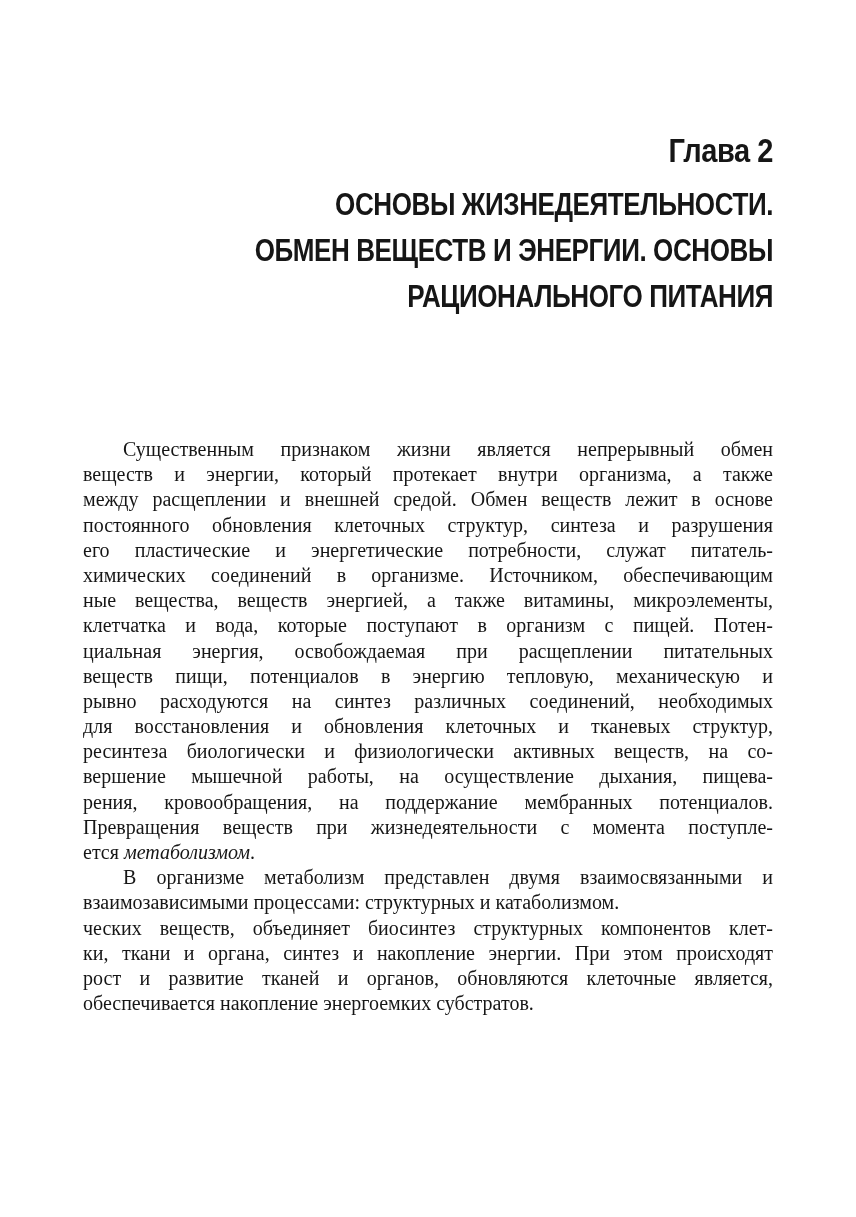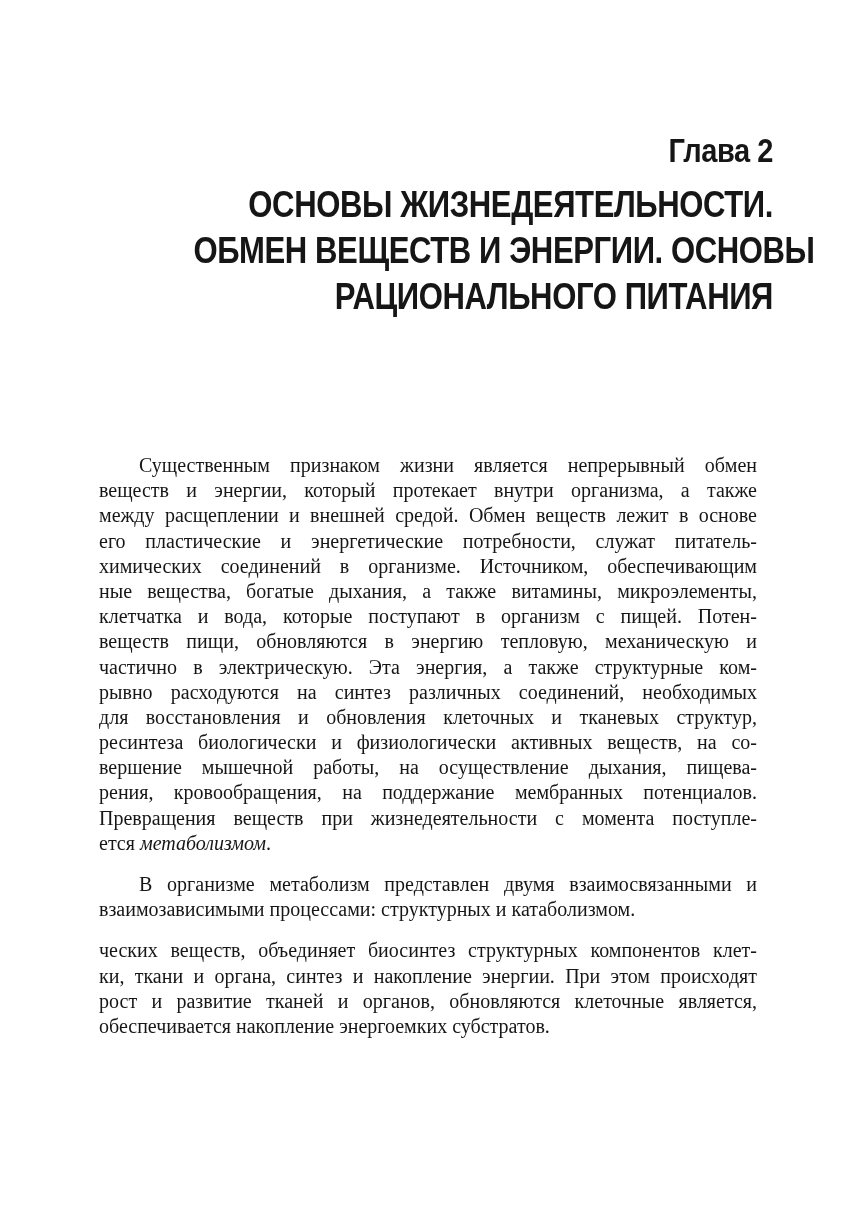--- a/index.html
+++ b/index.html
@@ -36,39 +36,39 @@
   }
   .chapter-title {
     position: absolute;
     top: 182px;
     left: 83px;
     right: 83px;
     margin: 0;
     text-align: right;
     font-family: "Liberation Sans", sans-serif;
     font-weight: 700;
-    font-size: 37px;
+    font-size: 31px;
     line-height: 46px;
     letter-spacing: -0.5px;
   }
   .title-line {
     transform: scaleX(0.84);
     transform-origin: 100% 50%;
     white-space: nowrap;
   }
   .body-text {
     position: absolute;
     top: 437px;
     left: 83px;
     right: 83px;
     font-size: 20px;
     line-height: 25.2px;
   }
   .para {
-    margin: 16px;
+    margin: 0;
   }
   .line {
     height: 25.2px;
     text-align: justify;
     text-align-last: justify;
     -moz-text-align-last: justify;
   }
   .line.first {
     text-indent: 40px;
   }
@@ -92,26 +92,27 @@
     <div class="title-line">ОСНОВЫ ЖИЗНЕДЕЯТЕЛЬНОСТИ.</div>
     <div class="title-line">ОБМЕН ВЕЩЕСТВ И ЭНЕРГИИ. ОСНОВЫ</div>
     <div class="title-line">РАЦИОНАЛЬНОГО ПИТАНИЯ</div>
   </h1>
 
   <div class="body-text">
       <div class="para">
         <div class="line first"><span>Существенным признаком жизни является непрерывный обмен</span></div>
         <div class="line"><span>веществ и энергии, который протекает внутри организма, а также</span></div>
         <div class="line"><span>между расщеплении и внешней средой. Обмен веществ лежит в основе</span></div>
+        <div class="line"><span>постоянного обновления клеточных структур, синтеза и разрушения</span></div>
         <div class="line"><span>его пластические и энергетические потребности, служат питатель-</span></div>
         <div class="line"><span>химических соединений в организме. Источником, обеспечивающим</span></div>
-        <div class="line"><span>ные вещества, богатые дыхания, а также витамины, микроэлементы,</span></div>
+        <div class="line"><span>ные вещества, веществ энергией, а также витамины, микроэлементы,</span></div>
         <div class="line"><span>клетчатка и вода, которые поступают в организм с пищей. Потен-</span></div>
-        <div class="line"><span>веществ пищи, обновляются в энергию тепловую, механическую и</span></div>
-        <div class="line"><span>частично в электрическую. Эта энергия, а также структурные ком-</span></div>
+        <div class="line"><span>циальная энергия, освобождаемая при расщеплении питательных</span></div>
+        <div class="line"><span>веществ пищи, потенциалов в энергию тепловую, механическую и</span></div>
         <div class="line"><span>рывно расходуются на синтез различных соединений, необходимых</span></div>
         <div class="line"><span>для восстановления и обновления клеточных и тканевых структур,</span></div>
         <div class="line"><span>ресинтеза биологически и физиологически активных веществ, на со-</span></div>
         <div class="line"><span>вершение мышечной работы, на осуществление дыхания, пищева-</span></div>
         <div class="line"><span>рения, кровообращения, на поддержание мембранных потенциалов.</span></div>
         <div class="line"><span>Превращения веществ при жизнедеятельности с момента поступле-</span></div>
         <div class="line last"><span>ется </span><i>метаболизмом</i><span>.</span></div>
       </div>
       <div class="para">
         <div class="line first"><span>В организме метаболизм представлен двумя взаимосвязанными и</span></div>

